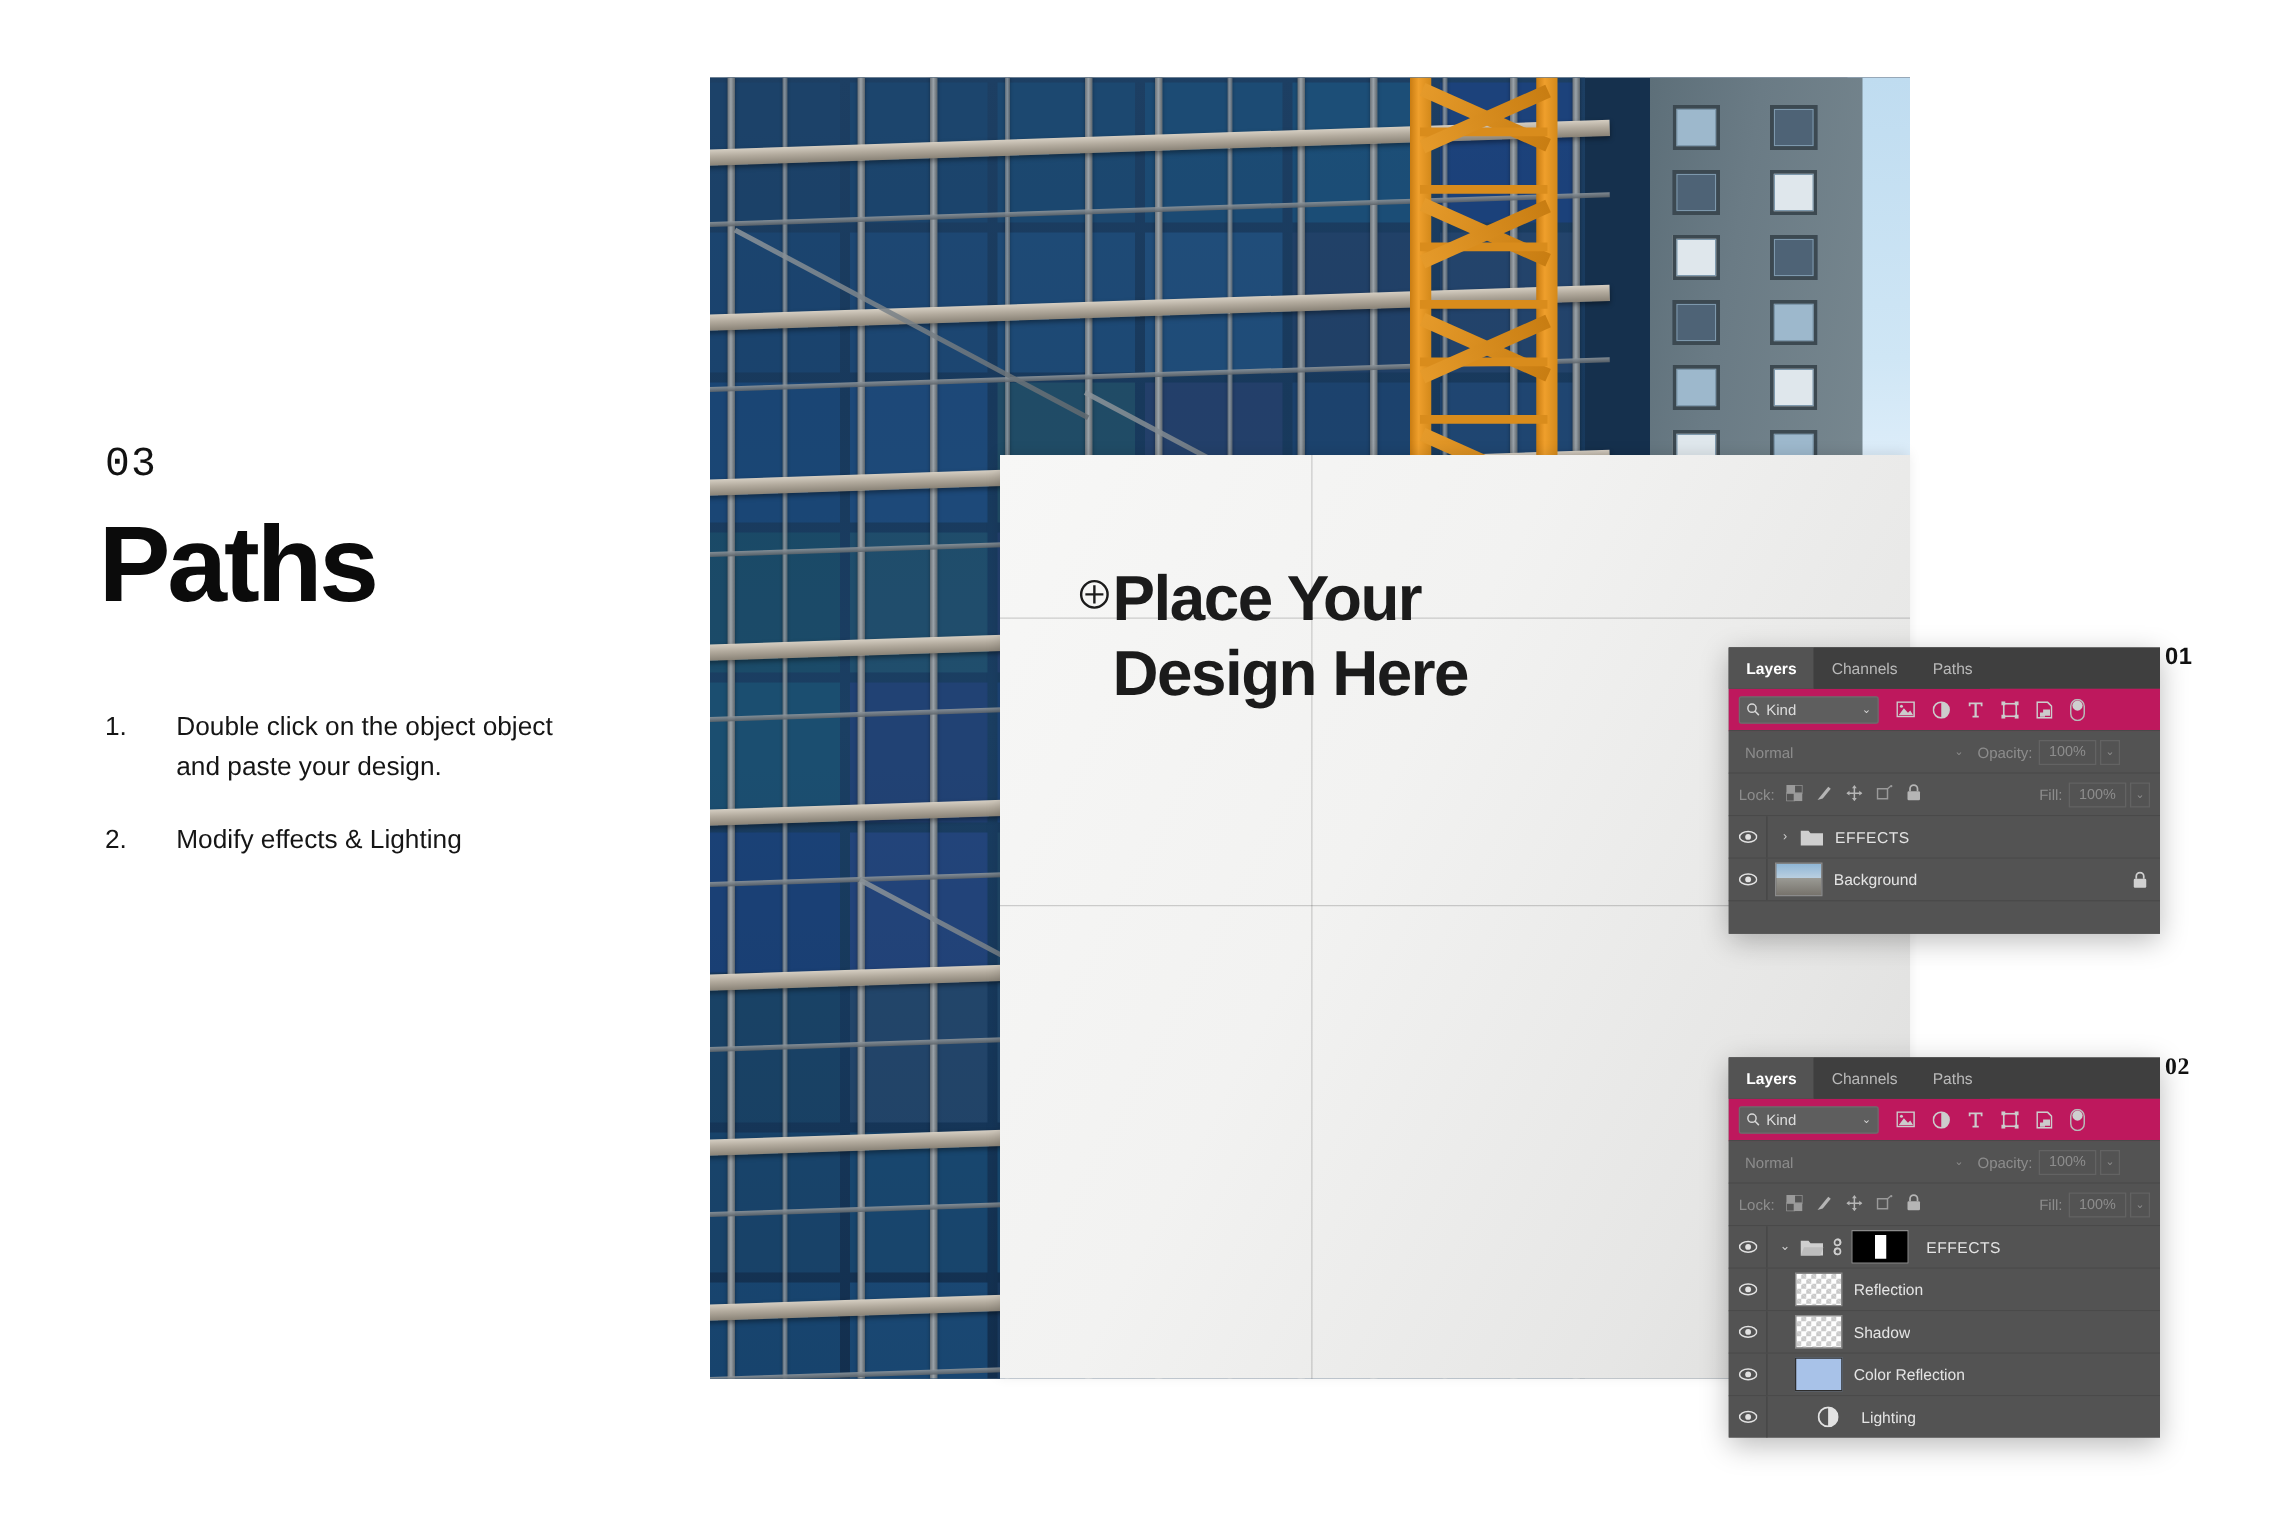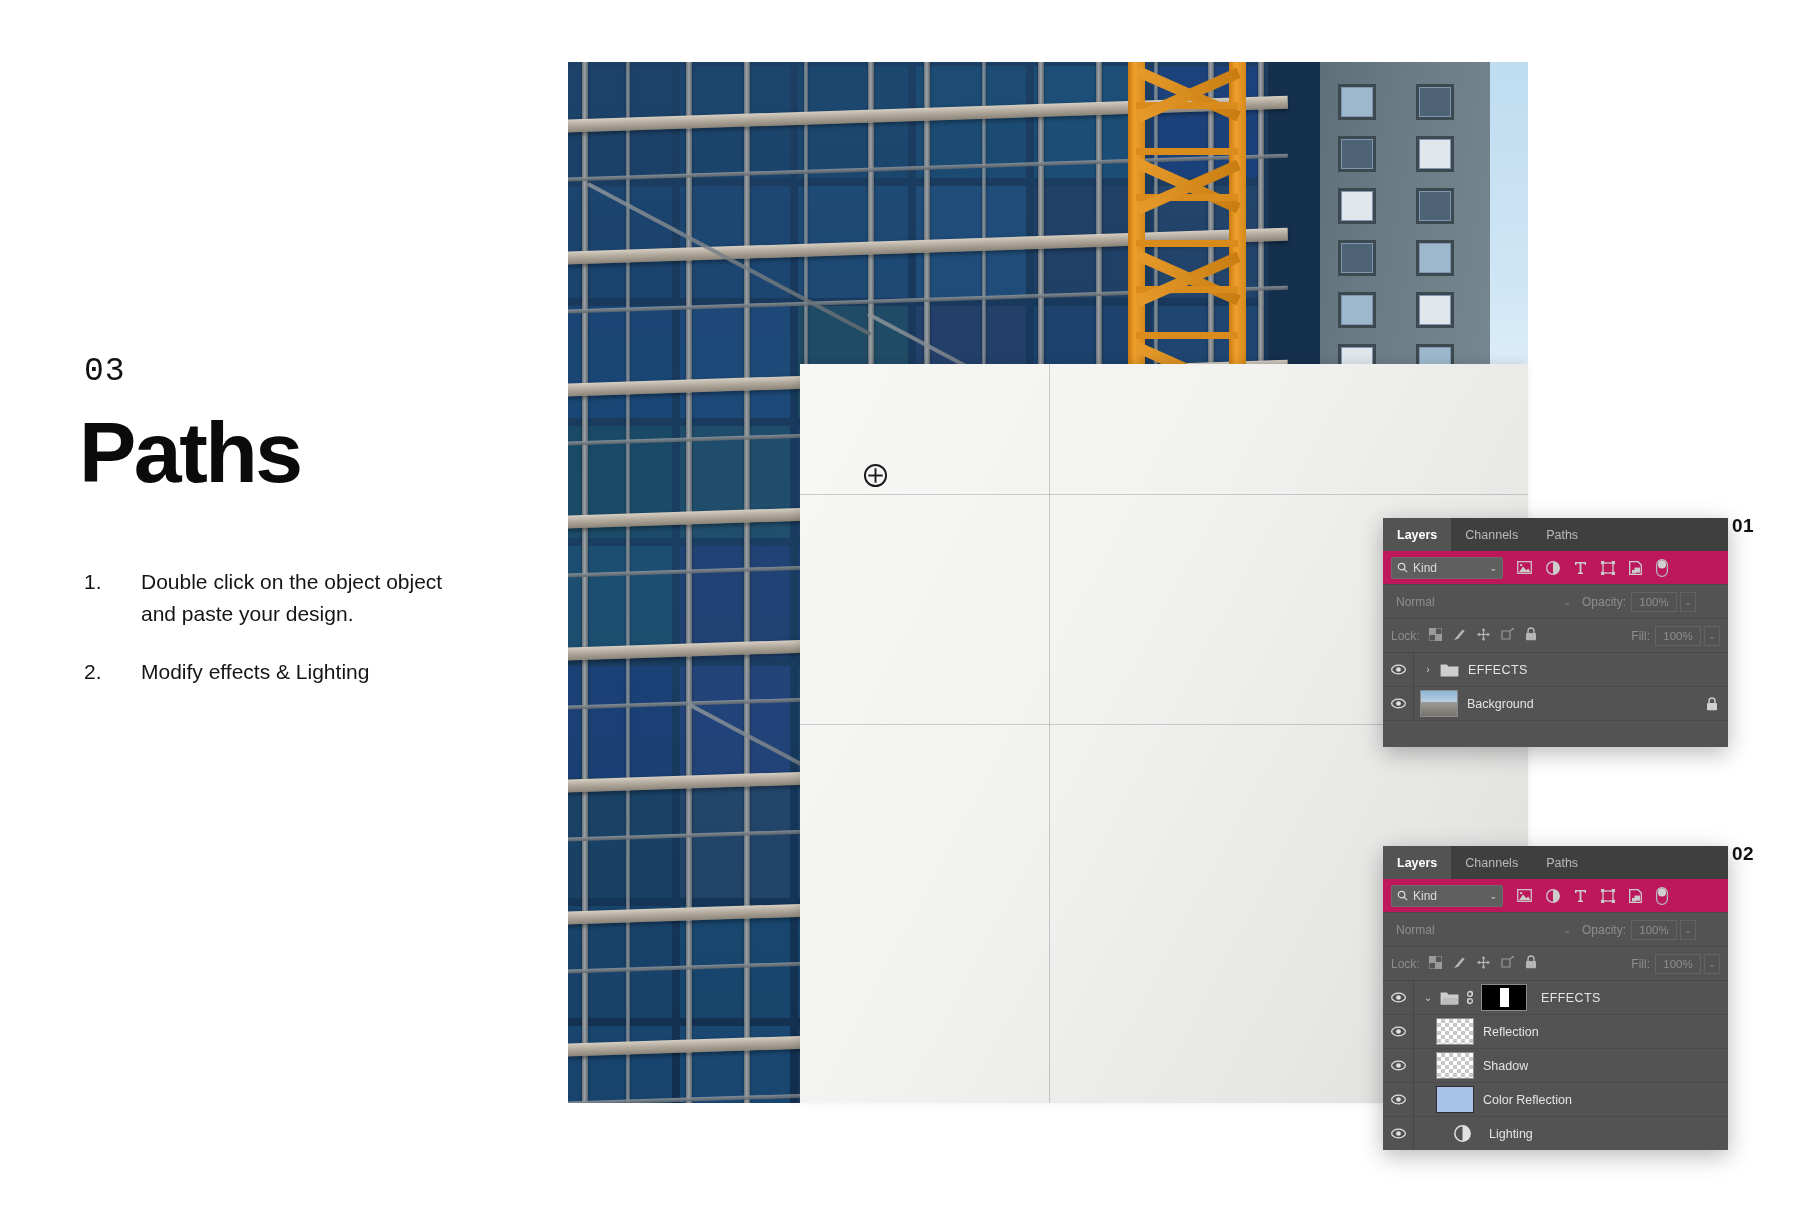--- a/index.html
+++ b/index.html
@@ -375,20 +375,24 @@
 
   <div class="billboard">
     <div class="bb-v" style="left:249px"></div>
     <div class="bb-h" style="top:130px"></div>
     <div class="bb-h" style="top:360px"></div>
     <svg class="plus-icon" viewBox="0 0 26 26">
       <circle cx="13" cy="13" r="11" fill="none" stroke="#1b1b1b" stroke-width="2"></circle>
       <line x1="13" y1="5.5" x2="13" y2="20.5" stroke="#1b1b1b" stroke-width="2"></line>
       <line x1="5.5" y1="13" x2="20.5" y2="13" stroke="#1b1b1b" stroke-width="2"></line>
     </svg>
+    <div class="bb-text">
+      <div class="l1">Place Your</div>
+      <div class="l2">Design Here</div>
+    </div>
   </div>
 
   <div class="ps-panel" style="left:1383px;top:518px;">
     <div class="ps-tabs">
       <div class="ps-tab active">Layers</div>
       <div class="ps-tab">Channels</div>
       <div class="ps-tab">Paths</div>
     </div>
 
     <div class="ps-row ps-filter">
@@ -710,15 +714,15 @@
         <span class="adj-ico">
           <svg width="17" height="17" viewBox="0 0 16 16">
               <circle cx="8" cy="8" r="7.2" fill="none" stroke="#e2e2e2" stroke-width="1.4"></circle>
               <path d="M8 0.8 A7.2 7.2 0 0 1 8 15.2 Z" fill="#e2e2e2"></path>
             </svg>
         </span>
         <span class="lname" style="margin-left:18px">Lighting</span>
       </div>
     </div>
   </div>
-  <div class="panel-num" style="left:1732px;top:843px;">02</div>
+  <div class="panel-num" style="left:1732px;top:843px;font-family:Liberation Serif, serif;">02</div>
 
 </div>
 
 </body></html>

